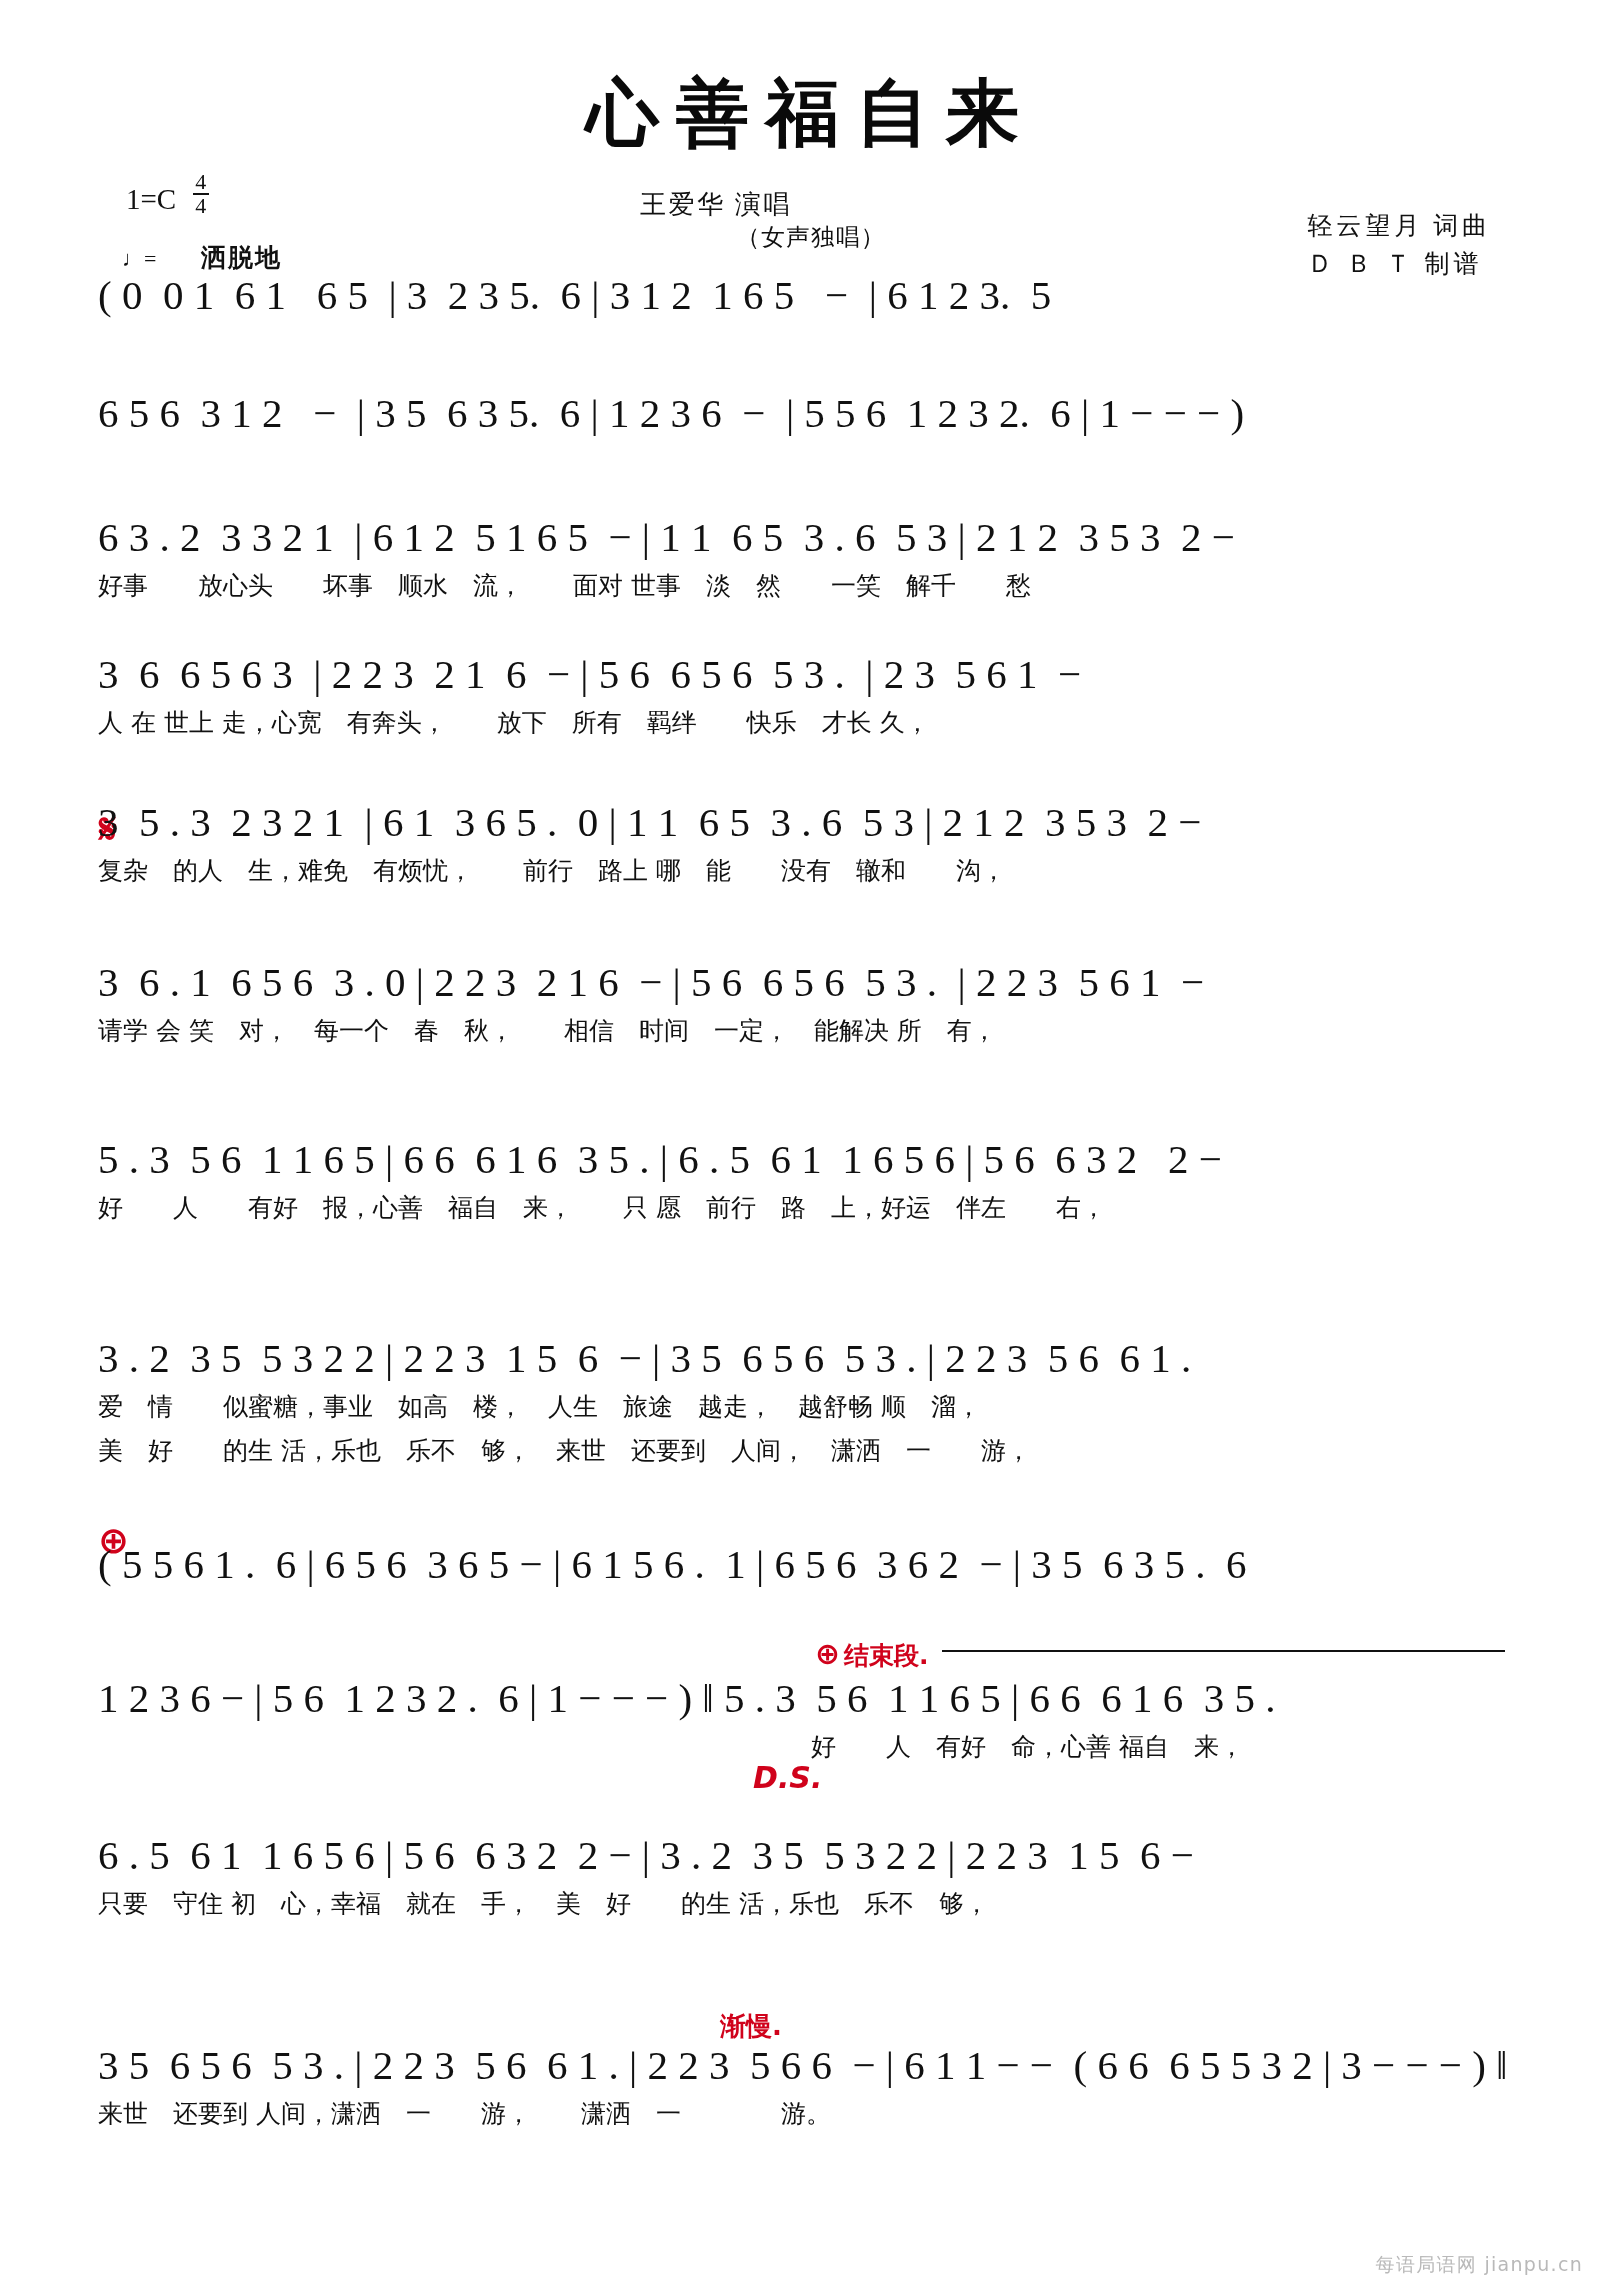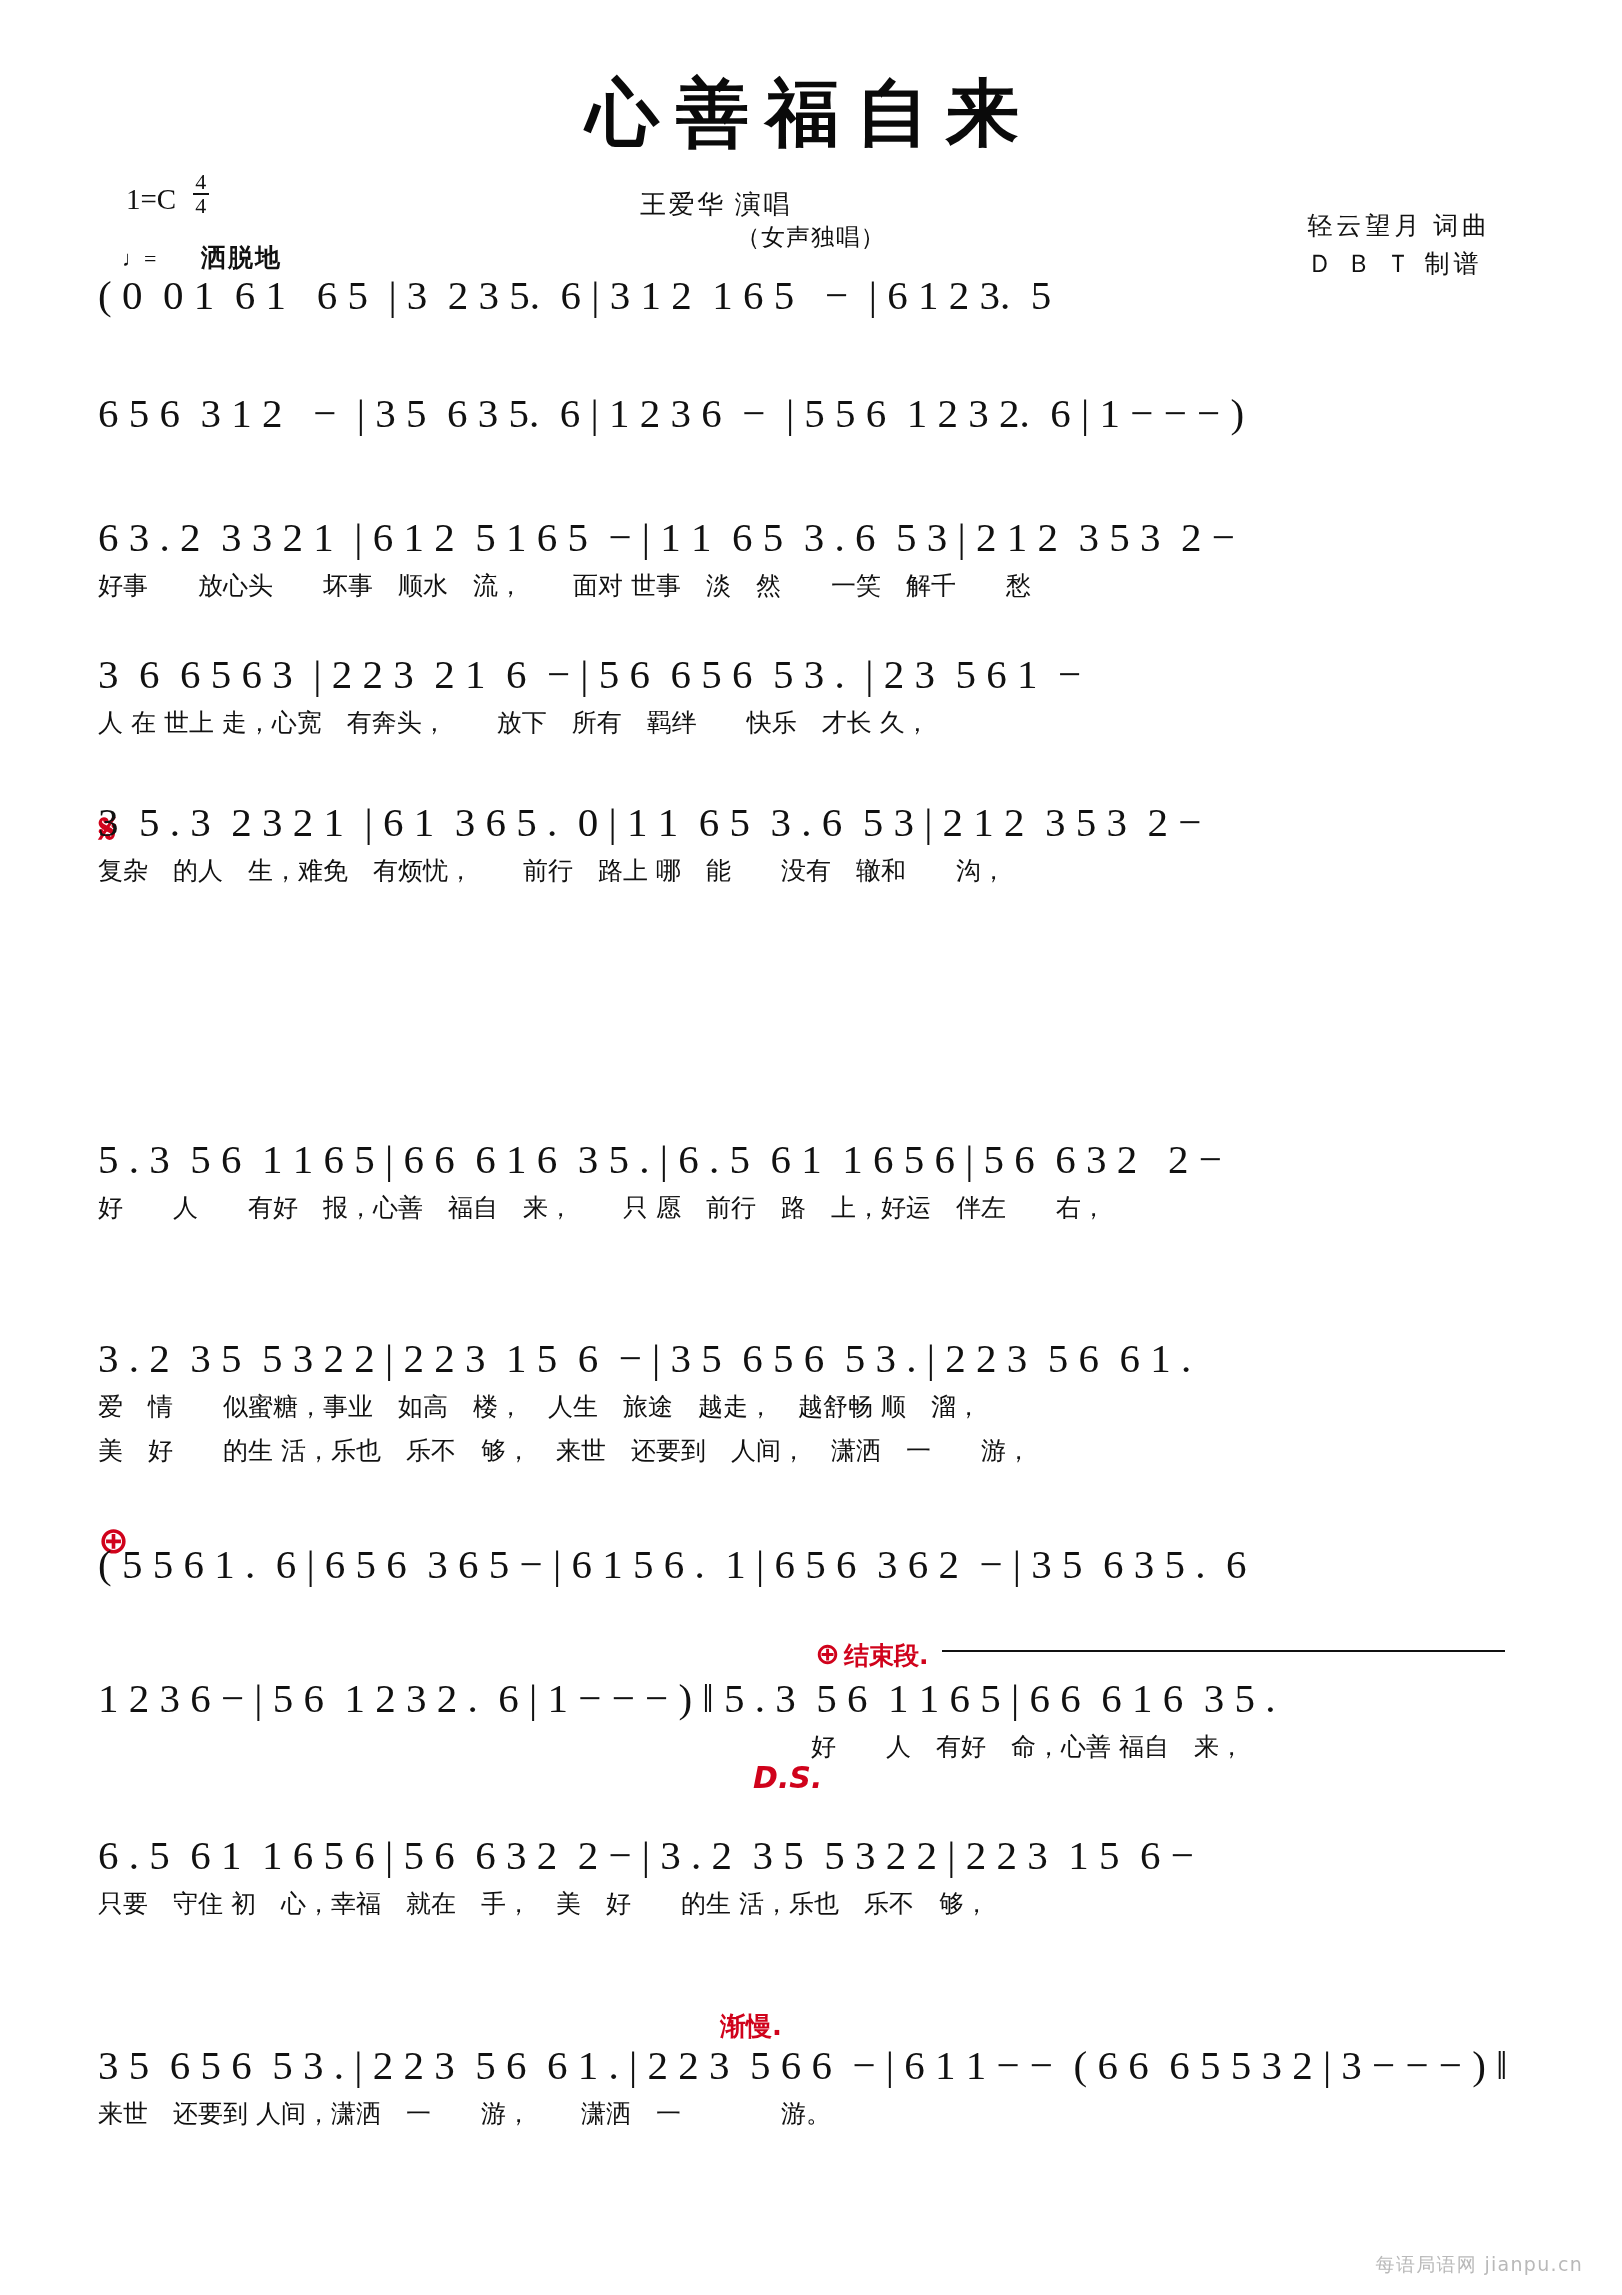--- a/index.html
+++ b/index.html
@@ -144,20 +144,24 @@
     <div class="notes">3  6  6 5 6 3  | 2 2 3  2 1  6  − | 5 6  6 5 6  5 3 .  | 2 3  5 6 1  −</div>
     <div class="lyrics">人 在 世上 走，心宽　有奔头，　　放下　所有　羁绊　　快乐　才长 久，</div>
   </div>
 
   <span class="mark-red" style="left:99px;top:805px;font-size:41px;">𝄋</span>
   <div class="system" style="top:802px;">
     <div class="notes">3  5 . 3  2 3 2 1  | 6 1  3 6 5 .  0 | 1 1  6 5  3 . 6  5 3 | 2 1 2  3 5 3  2 −</div>
     <div class="lyrics">复杂　的人　生，难免　有烦忧，　　前行　路上 哪　能　　没有　辙和　　沟，</div>
   </div>
 
+  <div class="system" style="top:962px;">
+    <div class="notes">3  6 . 1  6 5 6  3 . 0 | 2 2 3  2 1 6  − | 5 6  6 5 6  5 3 .  | 2 2 3  5 6 1  −</div>
+    <div class="lyrics">请学 会 笑　对，　每一个　春　秋，　　相信　时间　一定，　能解决 所　有，</div>
+  </div>
 
   <div class="system" style="top:1139px;">
     <div class="notes">5 . 3  5 6  1 1 6 5 | 6 6  6 1 6  3 5 . | 6 . 5  6 1  1 6 5 6 | 5 6  6 3 2   2 −</div>
     <div class="lyrics">好　　人　　有好　报，心善　福自　来，　　只 愿　前行　路　上，好运　伴左　　右，</div>
   </div>
 
   <div class="system" style="top:1338px;">
     <div class="notes">3 . 2  3 5  5 3 2 2 | 2 2 3  1 5  6  − | 3 5  6 5 6  5 3 . | 2 2 3  5 6  6 1 .</div>
     <div class="lyrics">爱　情　　似蜜糖，事业　如高　楼，　人生　旅途　越走，　越舒畅 顺　溜，</div>
     <div class="lyrics">美　好　　的生 活，乐也　乐不　够，　来世　还要到　人间，　潇洒　一　　游，</div>

